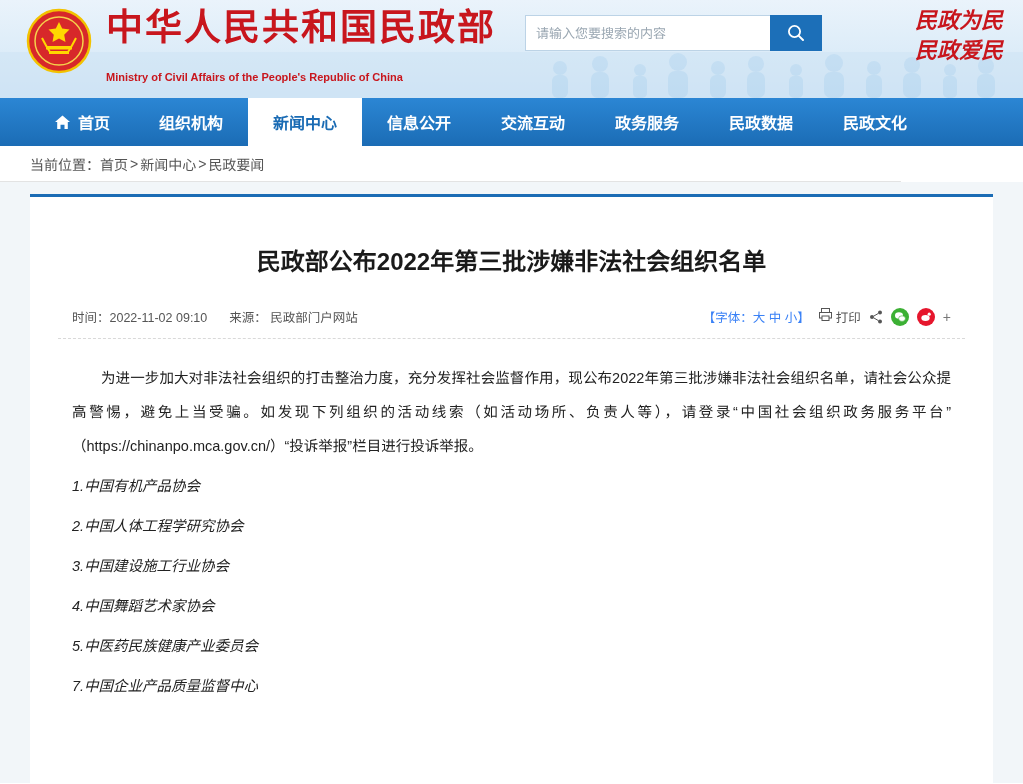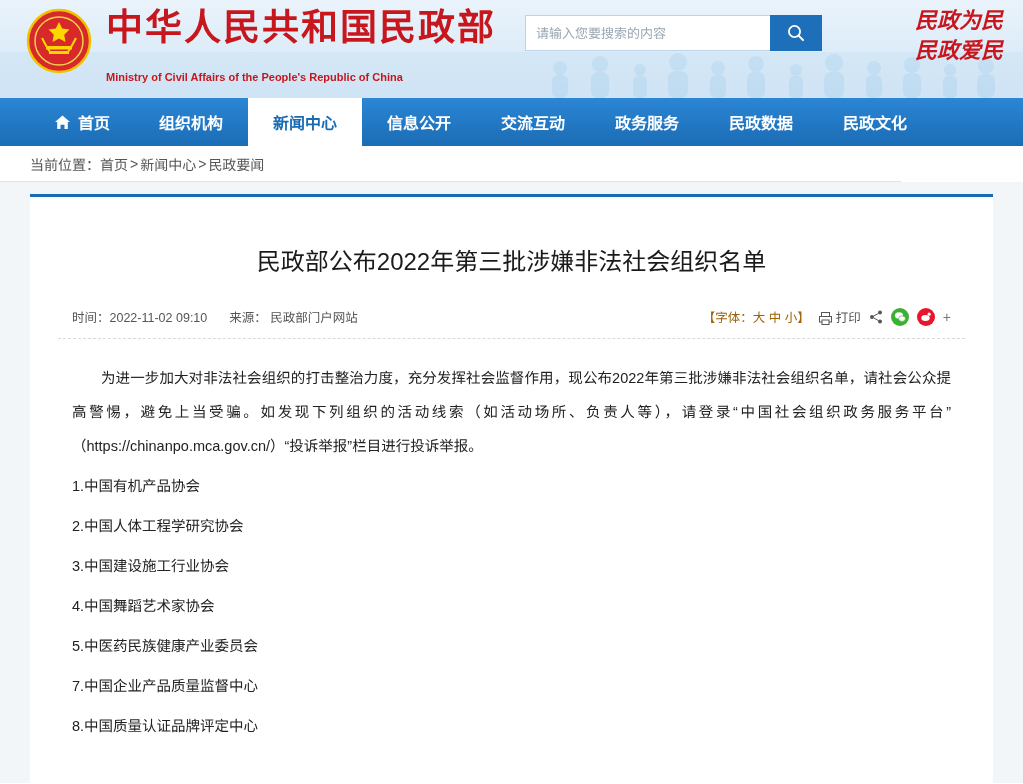--- a/index.html
+++ b/index.html
@@ -149,21 +149,21 @@
     width: 963px;
     margin: 0 auto;
     background: #ffffff;
     border-top: 3px solid #1b6cb5;
     min-height: 600px;
     padding: 0 28px;
   }
   .article-title {
     text-align: center;
     font-size: 24px;
-    font-weight: normal;
+    font-weight: bold;
     color: #1a1a1a;
     padding: 32px 20px 0 20px;
     line-height: 34px;
     font-family: "Liberation Sans", sans-serif;
   }
   .meta-row {
     display: flex;
     align-items: center;
     justify-content: space-between;
     margin-top: 28px;
@@ -172,44 +172,44 @@
     font-size: 12.5px;
     color: #555555;
   }
   .meta-left { display: flex; gap: 22px; }
   .meta-right {
     display: flex;
     align-items: center;
     gap: 8px;
     color: #555;
   }
-  .font-sizes { color: #a16207; }
+  .font-sizes { color: #3b82f6; }
   .font-sizes span { cursor: pointer; }
-  .tool-icon { cursor: pointer; display: inline-flex; align-items: flex-end; }
+  .tool-icon { cursor: pointer; display: inline-flex; align-items: flex-start; }
   .icon-circle {
     width: 18px; height: 18px;
     border-radius: 50%;
     display: inline-flex;
     align-items: center; justify-content: center;
     color: #fff;
     font-size: 10px;
   }
   .wechat { background: #3cb034; }
   .weibo { background: #e6162d; }
   .plus { color: #777; font-size: 14px; }
 
   .article-body {
     padding: 22px 14px 0 14px;
     font-size: 14.5px;
     line-height: 34px;
     color: #222222;
     text-align: justify;
   }
   .article-body p.indent { text-indent: 2em; margin: 0 0 12px 0; }
-  .list-item { margin: 0 0 18px 0; line-height: 22px; }
+  .list-item { margin: 0 0 18px 0; line-height: 22px; font-style: italic; }
 </style>
 </head>
 <body>
 
 <div class="header">
 
   <svg class="silhouettes" viewBox="0 0 1023 46" preserveAspectRatio="none">
     <rect x="0" y="0" width="1023" height="46" fill="#cfe4f5"></rect>
     <g fill="#b3d5ef">
       <circle cx="560" cy="16" r="7"></circle>
@@ -357,17 +357,16 @@
     </div>
 
     <div class="article-body">
       <p class="indent">为进一步加大对非法社会组织的打击整治力度，充分发挥社会监督作用，现公布2022年第三批涉嫌非法社会组织名单，请社会公众提高警惕，避免上当受骗。如发现下列组织的活动线索（如活动场所、负责人等），请登录“中国社会组织政务服务平台”（https://chinanpo.mca.gov.cn/）“投诉举报”栏目进行投诉举报。</p>
       <p class="list-item">1.中国有机产品协会</p>
       <p class="list-item">2.中国人体工程学研究协会</p>
       <p class="list-item">3.中国建设施工行业协会</p>
       <p class="list-item">4.中国舞蹈艺术家协会</p>
       <p class="list-item">5.中医药民族健康产业委员会</p>
       <p class="list-item">7.中国企业产品质量监督中心</p>
-      <p class="list-item">8.中国质量认证品牌评定中心</p>
 
     </div>
   </div>
 </div>
 
 </body></html>

